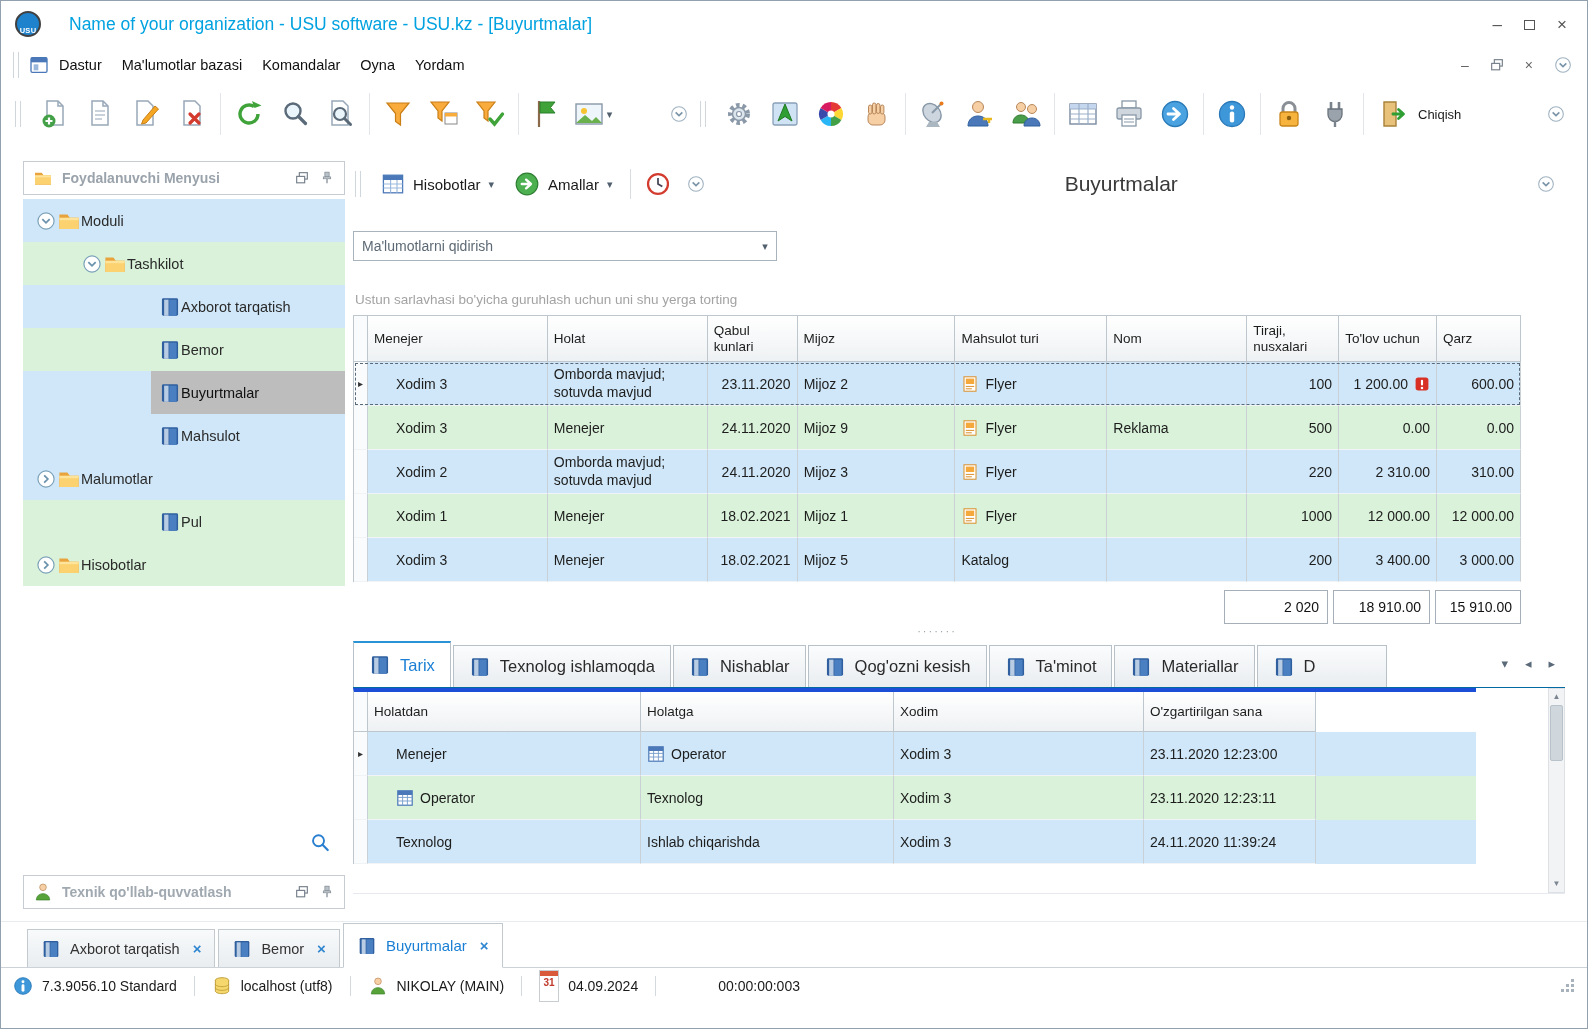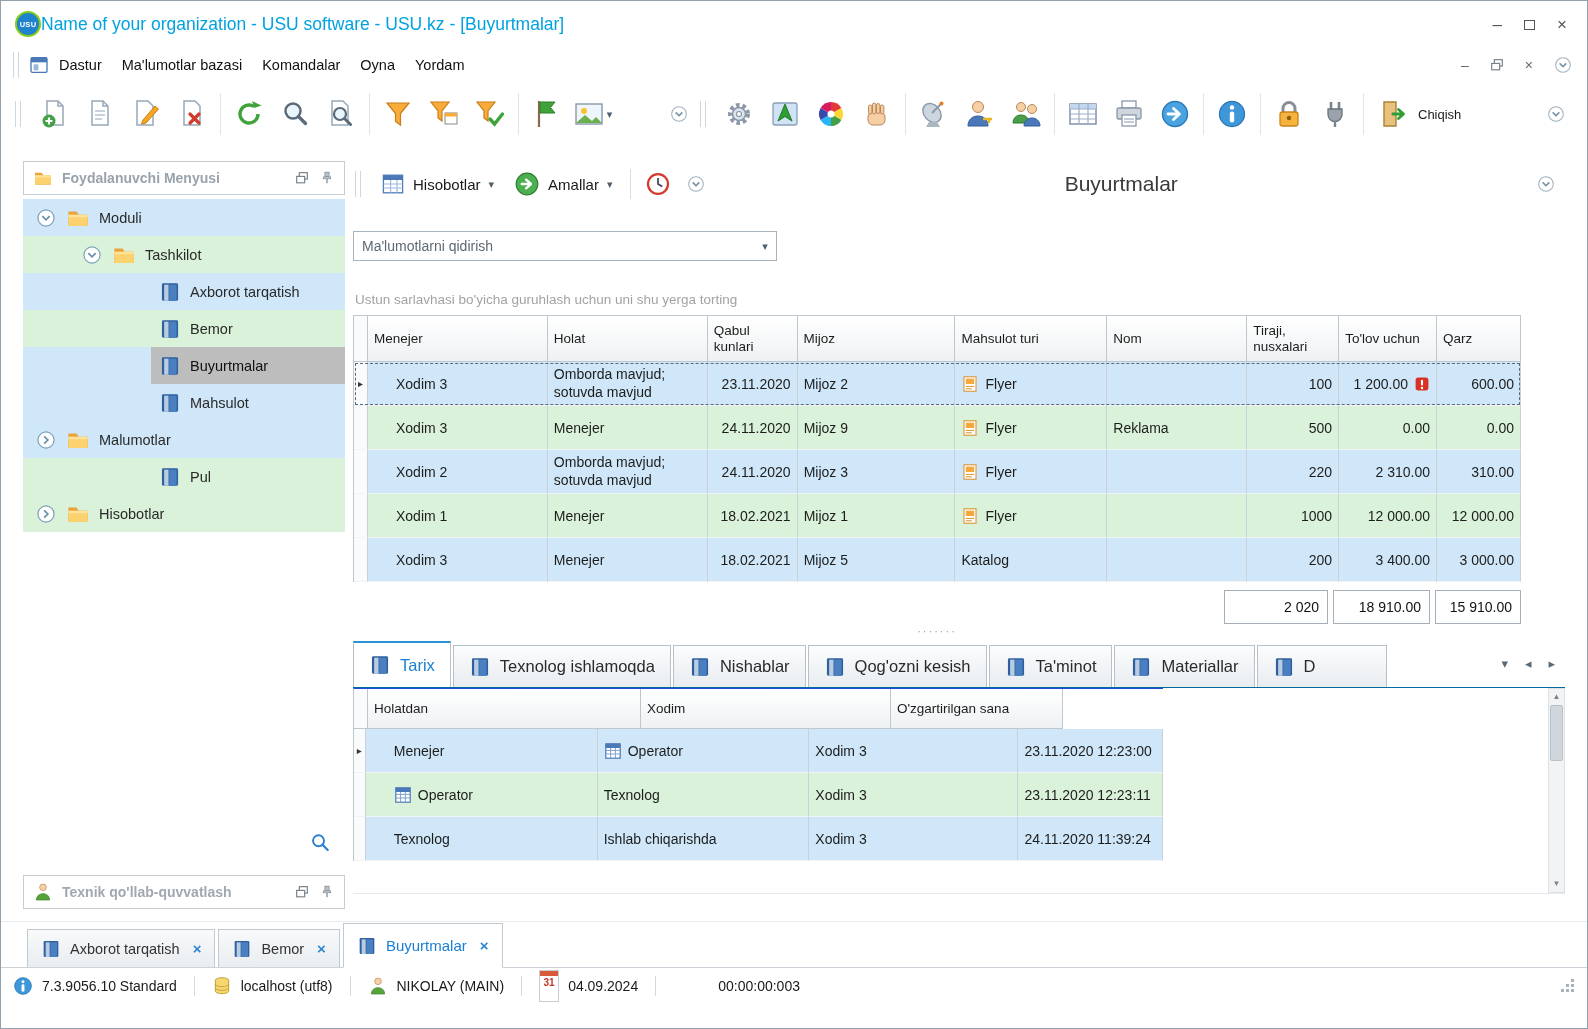--- a/index.html
+++ b/index.html
@@ -4,22 +4,22 @@
 <style>
 *{margin:0;padding:0;box-sizing:border-box}
 html,body{width:1588px;height:1029px}
 body{font-family:"Liberation Sans",sans-serif;background:#dfe3e8}
 .window{position:absolute;inset:0;background:#fff;border:1px solid #93a1af;display:flex;flex-direction:column;overflow:hidden}
 svg.i16{width:16px;height:16px}svg.i18{width:18px;height:18px}svg.i20{width:20px;height:20px}
 svg.i22{width:22px;height:22px}svg.i24{width:24px;height:24px}svg.i26{width:26px;height:26px}svg.i30{width:30px;height:30px}
 button{background:none;border:none;font-family:inherit;cursor:default}
 
 .titlebar{height:46px;display:flex;align-items:center;padding:0 14px;background:#fff;flex:0 0 auto}
-.logo{width:26px;height:26px;border-radius:50%;background:#1e82cc;border:2px solid #84cc16;color:#fff;
- font-size:7.5px;font-weight:bold;display:flex;align-items:center;justify-content:center;margin-right:0;letter-spacing:.3px}
+.logo{width:26px;height:26px;border-radius:50%;background:#1e82cc;border:2px solid #404040;color:#fff;
+ font-size:7.5px;font-weight:bold;display:flex;align-items:flex-end;justify-content:center;margin-right:28px;letter-spacing:.3px}
 .title-text{color:#00a2e0;font-size:17.5px}
 .win-controls{margin-left:auto;display:flex;align-items:center;gap:22px;color:#555;padding-right:6px}
 .win-btn{font-size:17px;line-height:1}
 .box-glyph{display:inline-block;width:11px;height:10px;border:1.5px solid #555}
 
 .menubar{height:36px;display:flex;align-items:center;padding:0 10px;flex:0 0 auto}
 .vgrip{width:6px;height:26px;border-left:1px solid #cfd6dc;border-right:1px solid #cfd6dc;margin:0 10px 0 2px;flex:0 0 auto}
 .menu-item{padding:6px 10px;font-size:14.5px;color:#111}
 .mb-right{margin-left:auto;display:flex;align-items:center;gap:20px;color:#666;padding-right:4px}
 .mini-btn{font-size:14px;display:flex;align-items:center}
@@ -35,21 +35,21 @@
 
 .content{flex:1;display:flex;min-height:0;background:#fff}
 .sidebar{width:322px;margin-left:22px;display:flex;flex-direction:column;position:relative;flex:0 0 auto}
 .main{flex:1;margin:0 22px 0 8px;display:flex;flex-direction:column;position:relative;min-width:0}
 
 .panel-header{height:34px;border:1px solid #c6ccd2;display:flex;align-items:center;gap:9px;padding:0 9px;margin-top:16px;
  background:#fff;color:#9aa3ab;font-weight:bold;font-size:14px;flex:0 0 auto}
 .panel-header .ph-title{flex:1;white-space:nowrap;overflow:hidden}
 .ph-btn{display:flex;align-items:center}
 .tree{margin-top:4px}
-.tree-row{height:37px;display:flex;align-items:center;gap:9px;font-size:14.5px;color:#2a2a2a}
+.tree-row{height:43px;display:flex;align-items:center;gap:0;font-size:14.5px;color:#2a2a2a}
 .bg-blue{background:#cfe7f8}
 .bg-green{background:#d9f2d9}
 .tree-row.selected{background:linear-gradient(90deg,#cfe7f8 0,#cfe7f8 128px,#bdbdbd 128px);color:#111}
 .lv0{padding-left:12px}.lv1{padding-left:58px}.lv2{padding-left:136px}
 .side-search{position:absolute;right:14px;bottom:64px}
 .panel-header.support{margin-top:auto;margin-bottom:12px;color:#a0a8b0}
 
 .subbar{height:46px;margin-top:16px;display:flex;align-items:center;flex:0 0 auto}
 .flatbtn{display:flex;align-items:center;gap:8px;font-size:15px;color:#1a1a1a;padding:0 10px}
 .vsep{width:1px;height:30px;background:#d8dde2;margin:0 8px}
@@ -91,21 +91,21 @@
 .tabstrip{display:flex;align-items:flex-end;height:48px;margin-top:2px;border-bottom:1px solid #0369a1;position:relative;
  overflow:hidden;flex:0 0 auto}
 .dtab{height:42px;display:flex;align-items:center;gap:9px;padding:0 15px;margin-right:2px;border:1px solid #b8c0c8;
  border-bottom:none;background:linear-gradient(#fbfcfd,#e9edf0);font-size:16.5px;color:#2a2a2a;white-space:nowrap;flex:0 0 auto}
 .dtab.active{height:47px;background:#fff;color:#1a7fd4;border-top:2px solid #2a93d5;margin-bottom:-1px;z-index:1;border-bottom:1px solid #fff}
 .dtab.cut{min-width:130px}
 .tab-arrows{position:absolute;right:0;top:0;bottom:1px;width:88px;background:#fff;z-index:2;display:flex;align-items:center;
  justify-content:flex-end;gap:17px;padding-right:10px;color:#5a6a78;font-size:13px}
 
 .detail-area{position:relative;height:206px;border-bottom:1px solid #e6eaee;flex:0 0 auto}
-.hgrid{width:810px;border-top:1px solid #1d4ed8;border-left:1px solid #bfc7ce;background:#fff}
+.hgrid{width:1123px;border-top:4px solid #1d4ed8;border-left:1px solid #bfc7ce;background:#fff}
 .hgrid .grid-header{height:40px}
 .h-c1{width:273px}.h-c2{width:253px}.h-c3{width:250px}.h-c4{width:172px}
 .vscroll{position:absolute;top:0;right:0;bottom:0;width:17px;background:#f1f3f5;border:1px solid #dde1e5;display:flex;
  flex-direction:column;align-items:center;padding:3px 0;gap:3px}
 .sarrow{font-size:8px;color:#7a858f;line-height:10px}
 .sthumb{width:13px;height:56px;background:#cfd6dc;border:1px solid #b8c2ca;border-radius:2px}
 .sspace{flex:1}
 
 .doc-tabs{height:47px;display:flex;align-items:flex-end;padding-left:26px;border-top:1px solid #e8ecef;
  border-bottom:1px solid #ccd2d8;background:#fff;flex:0 0 auto}
@@ -856,20 +856,21 @@
           <span>◂</span>
           <span>▸</span>
         </div>
       </div>
 
       <div class="detail-area">
         <div class="hgrid">
           <div class="grid-header">
             <div class="gh-cell c-mark"></div>
             <div class="gh-cell h-c1">Holatdan</div>
+            <div class="gh-cell h-c2">Holatga</div>
             <div class="gh-cell h-c3">Xodim</div>
             <div class="gh-cell h-c4">O'zgartirilgan sana</div>
           </div>
           <div class="grid-row bg-blue">
             <div class="g-cell c-mark">
                 <span class="marker">▸</span>
               </div>
             <div class="g-cell h-c1 first">Menejer</div>
             <div class="g-cell h-c2">
                 <svg class="i18">

